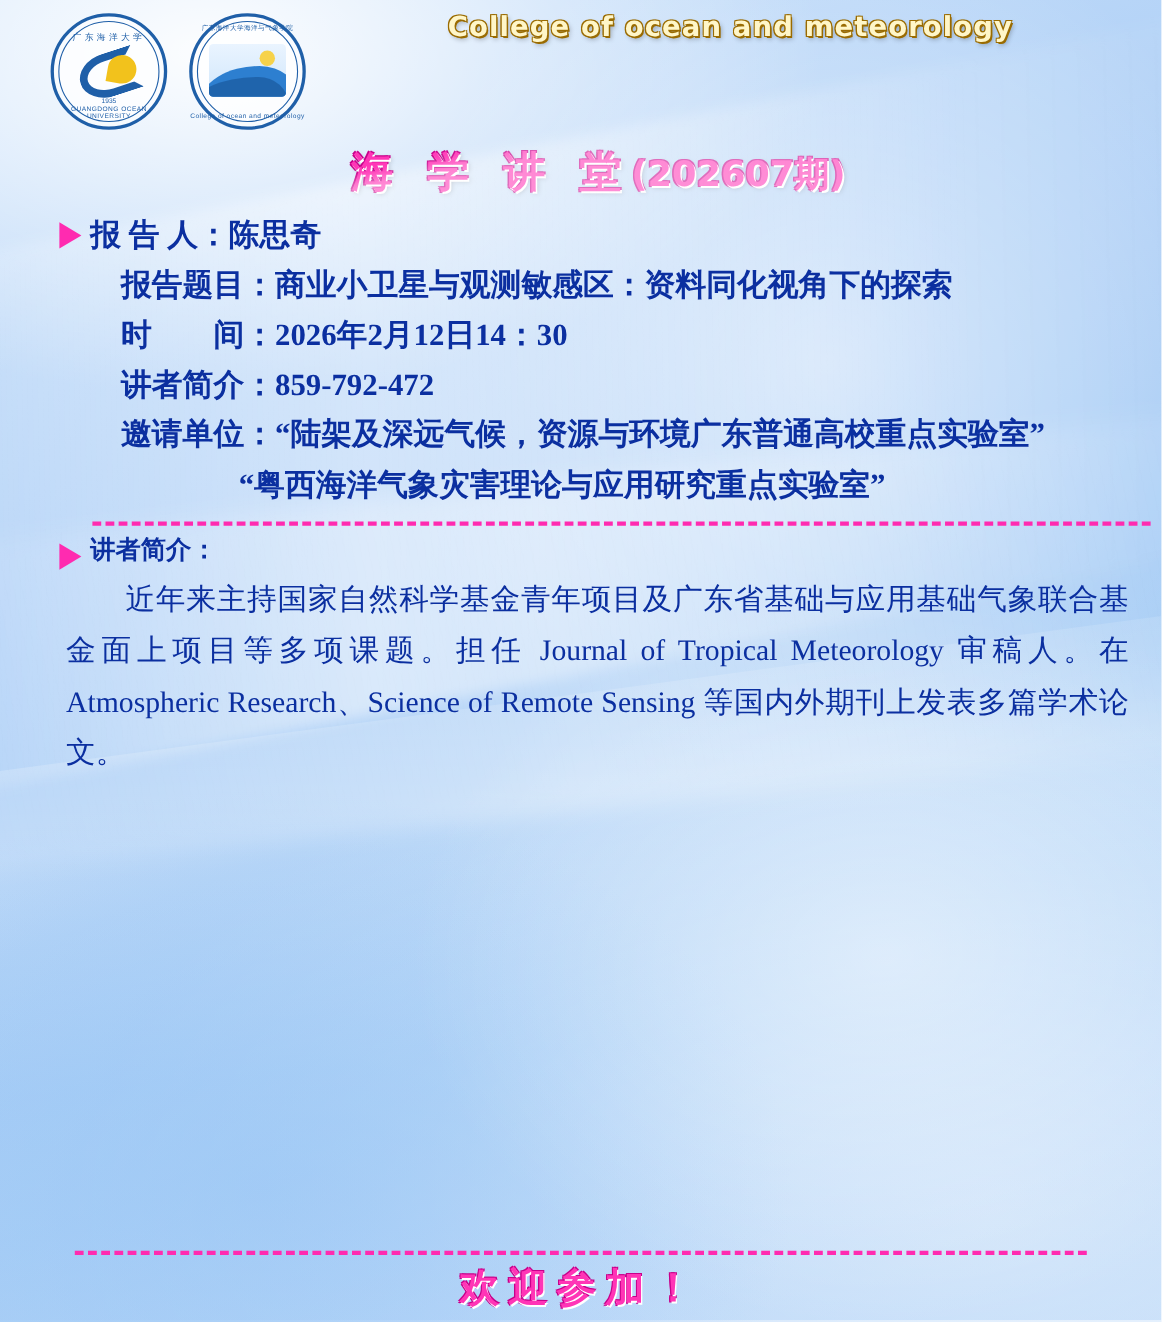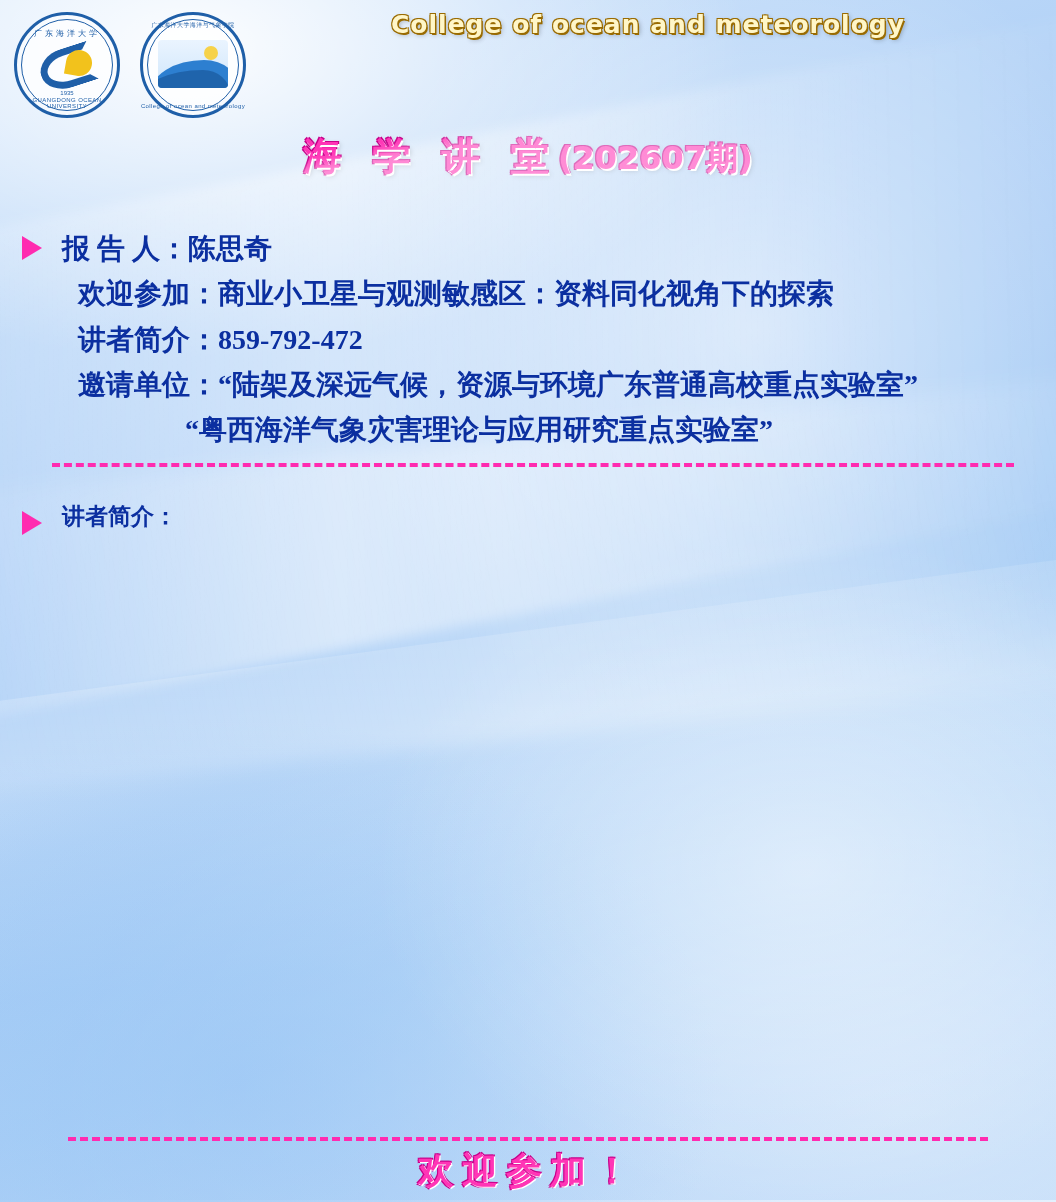--- a/index.html
+++ b/index.html
@@ -15,20 +15,21 @@
 
   #poster {
     position: relative;
     width: 1056px;
     height: 1202px;
     background:
       radial-gradient(ellipse 900px 500px at 18% 4%, rgba(255,255,255,0.95) 0%, rgba(255,255,255,0.35) 38%, rgba(255,255,255,0) 62%),
       radial-gradient(ellipse 1200px 700px at 85% 92%, rgba(255,255,255,0.55) 0%, rgba(255,255,255,0.12) 45%, rgba(255,255,255,0) 70%),
       linear-gradient(160deg, #cfe4fb 0%, #bcd8f8 18%, #aacdf6 38%, #9cc6f4 55%, #a9cff6 72%, #c0dbfa 88%, #d4e7fc 100%);
     overflow: hidden;
+    padding-left: 32px;
   }
 
   
   .band {
     position: absolute;
     pointer-events: none;
   }
   .band-1 {
     left: -180px; top: 120px;
     width: 1500px; height: 480px;
@@ -242,22 +243,21 @@
 
   
   #content {
     position: relative;
     padding: 14px 26px 0 22px;
   }
 
   .bullet-row {
     display: flex;
     align-items: flex-start;
-    gap: 20px;
-    margin-top: 34px;
+    gap: 8px;
   }
   .tri-bullet {
     width: 0; height: 0;
     margin-top: 10px;
     border-left: 20px solid #ff2bb0;
     border-top: 12px solid transparent;
     border-bottom: 12px solid transparent;
     flex: none;
   }
   .info-line {
@@ -379,41 +379,45 @@
 
     <div class="bullet-row">
       <div class="tri-bullet"></div>
       <div class="info-line">
         <span class="label">报 告 人：</span><span class="value">陈思奇</span>
       </div>
     </div>
 
     <div class="info-block">
       <div class="info-line">
-        <span class="label">欢迎参加：</span><span class="value">商业小卫星与观测敏感区：资料同化视角下的探索</span>
+        <span class="label">报告题目：</span><span class="value">商业小卫星与观测敏感区：资料同化视角下的探索</span>
+      </div>
+      <div class="info-line">
+        <span class="label">时　　间：</span><span class="value">2026年2月12日14：30</span>
       </div>
       <div class="info-line">
         <span class="label">讲者简介：</span><span class="value">859-792-472</span>
       </div>
       <div class="info-line">
         <span class="label">邀请单位：</span><span class="value">“陆架及深远气候，资源与环境广东普通高校重点实验室”</span>
       </div>
       <div class="info-line">
         <span class="value-sub">“粤西海洋气象灾害理论与应用研究重点实验室”</span>
       </div>
     </div>
 
     <div class="dash-sep"></div>
 
     <div class="bullet-row">
       <div class="tri-bullet"></div>
       <div class="bio-heading">讲者简介：</div>
     </div>
 
     <div class="bio">
+      <p>近年来主持国家自然科学基金青年项目及广东省基础与应用基础气象联合基金面上项目等多项课题。担任 Journal of Tropical Meteorology 审稿人。在 Atmospheric Research、Science of Remote Sensing 等国内外期刊上发表多篇学术论文。</p>
     </div>
   </div>
 
   <div class="footer">
     <div class="footer-sep"></div>
     <div class="welcome">欢迎参加！</div>
   </div>
 
 </div>
 

